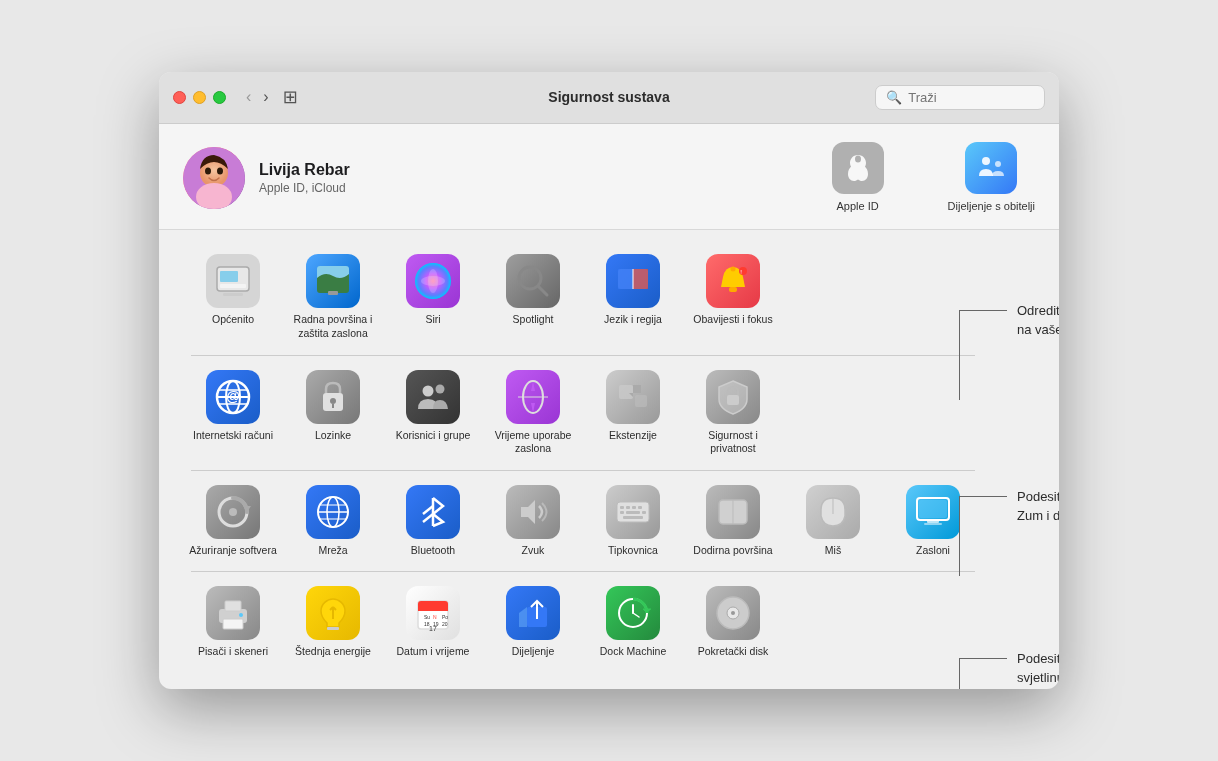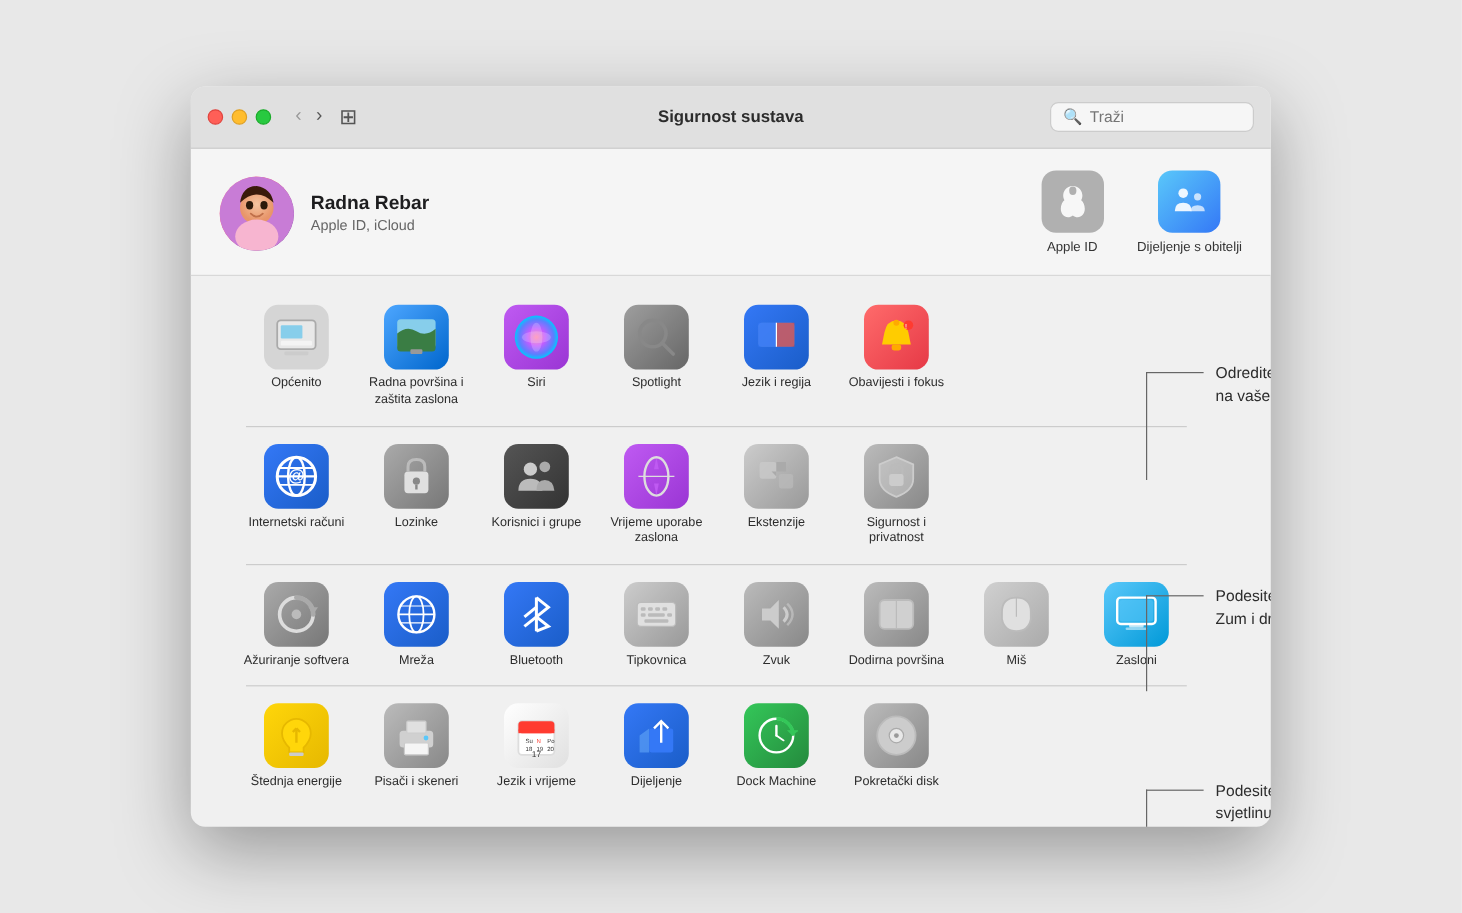--- a/index.html
+++ b/index.html
@@ -128,20 +128,21 @@
       display: flex;
       gap: 28px;
       margin-left: auto;
     }
     .user-icon-item {
       display: flex;
       flex-direction: column;
       align-items: center;
       cursor: pointer;
       gap: 5px;
+      margin-left: 36px;
     }
     .user-icon-box {
       width: 52px;
       height: 52px;
       border-radius: 12px;
       background: #c8c8c8;
       display: flex;
       align-items: center;
       justify-content: center;
       font-size: 28px;
@@ -154,22 +155,21 @@
       line-height: 1.3;
     }
     
     .main-area {
       display: flex;
       position: relative;
     }
     
     .icons-panel {
       flex: 1;
-      padding: 16px 6px;
-      margin-left: 32px;
+      padding: 16px 24px;
     }
     .icons-section {
       margin-bottom: 8px;
     }
     .icons-row {
       display: flex;
       gap: 0;
       margin-bottom: 2px;
     }
     .icon-item {
@@ -251,21 +251,21 @@
 
         <path d="M17 22 Q31 8 45 22 Q43 10 31 8 Q19 8 17 22Z" fill="#3a1a0a"></path>
 
         <ellipse cx="25" cy="24" rx="3" ry="3.5" fill="#2c1a0a"></ellipse>
         <ellipse cx="37" cy="24" rx="3" ry="3.5" fill="#2c1a0a"></ellipse>
 
         <path d="M26 31 Q31 36 36 31" stroke="#c0704a" stroke-width="1.5" fill="none" stroke-linecap="round"></path>
       </svg>
     </div>
     <div class="user-info">
-      <div class="user-name">Radna Rebar</div>
+      <div class="user-name">Livija Rebar</div>
       <div class="user-sub">Apple ID, iCloud</div>
     </div>
     <div class="user-icons">
       <div class="user-icon-item">
         <div class="user-icon-box apple-id-bg">
           <svg width="32" height="32" viewBox="0 0 32 32" fill="none">
             <path d="M16 3C10.5 3 8 7.5 8 11c0 1.5.4 2.8 1 3.8C7.5 16 6 18.5 6 22c0 4 2.5 7 6 7 1.5 0 2.8-.7 4-1.5 1.2.8 2.5 1.5 4 1.5 3.5 0 6-3 6-7 0-3.5-1.5-6-3-7.2.6-1 1-2.3 1-3.8C24 7.5 21.5 3 16 3z" fill="white" fill-opacity="0.9"></path>
             <ellipse cx="16" cy="7" rx="3" ry="3.5" fill="#b0b0b0"></ellipse>
           </svg>
         </div>
@@ -468,48 +468,48 @@
                   <line x1="20" y1="6" x2="20" y2="34" stroke="white" stroke-width="2.5"></line>
                   <polyline points="20,6 30,14 20,22" stroke="white" stroke-width="2.5" fill="none"></polyline>
                   <polyline points="20,22 30,30 20,34" stroke="white" stroke-width="2.5" fill="none"></polyline>
                   <polyline points="20,14 10,22" stroke="white" stroke-width="2.5" fill="none"></polyline>
                   <polyline points="20,22 10,30" stroke="white" stroke-width="2.5" fill="none"></polyline>
                 </svg>
               </div>
               <span class="icon-label">Bluetooth</span>
             </div>
             <div class="icon-item">
+              <div class="icon-box" style="background: linear-gradient(135deg, rgb(187, 187, 187), rgb(136, 136, 136));">
+                <svg width="40" height="40" viewBox="0 0 40 40">
+                  <path d="M8 15 L15 15 L22 8 L22 32 L15 25 L8 25 Z" fill="#ccc"></path>
+                  <path d="M26 14 Q32 20 26 26" stroke="#ccc" stroke-width="2.5" fill="none"></path>
+                  <path d="M29 11 Q38 20 29 29" stroke="#ccc" stroke-width="2" fill="none" stroke-opacity="0.6"></path>
+                </svg>
+              </div>
+              <span class="icon-label">Zvuk</span>
+            </div>
+            <div class="icon-item">
               <div class="icon-box" style="background: linear-gradient(135deg, rgb(204, 204, 204), rgb(153, 153, 153));">
                 <svg width="40" height="40" viewBox="0 0 40 40">
                   <rect x="4" y="10" width="32" height="20" rx="3" fill="#e0e0e0" stroke="#bbb" stroke-width="1"></rect>
                   <rect x="7" y="14" width="4" height="3" rx="1" fill="#bbb"></rect>
                   <rect x="13" y="14" width="4" height="3" rx="1" fill="#bbb"></rect>
                   <rect x="19" y="14" width="4" height="3" rx="1" fill="#bbb"></rect>
                   <rect x="25" y="14" width="4" height="3" rx="1" fill="#bbb"></rect>
                   <rect x="7" y="19" width="4" height="3" rx="1" fill="#bbb"></rect>
                   <rect x="13" y="19" width="14" height="3" rx="1" fill="#bbb"></rect>
                   <rect x="29" y="19" width="4" height="3" rx="1" fill="#bbb"></rect>
                   <rect x="10" y="24" width="20" height="3" rx="1" fill="#bbb"></rect>
                 </svg>
               </div>
               <span class="icon-label">Tipkovnica</span>
             </div>
             <div class="icon-item">
               <div class="icon-box" style="background: linear-gradient(135deg, rgb(187, 187, 187), rgb(136, 136, 136));">
                 <svg width="40" height="40" viewBox="0 0 40 40">
-                  <path d="M8 15 L15 15 L22 8 L22 32 L15 25 L8 25 Z" fill="#ccc"></path>
-                  <path d="M26 14 Q32 20 26 26" stroke="#ccc" stroke-width="2.5" fill="none"></path>
-                  <path d="M29 11 Q38 20 29 29" stroke="#ccc" stroke-width="2" fill="none" stroke-opacity="0.6"></path>
-                </svg>
-              </div>
-              <span class="icon-label">Zvuk</span>
-            </div>
-            <div class="icon-item">
-              <div class="icon-box" style="background: linear-gradient(135deg, rgb(187, 187, 187), rgb(136, 136, 136));">
-                <svg width="40" height="40" viewBox="0 0 40 40">
                   <rect x="6" y="8" width="28" height="24" rx="4" fill="#d0d0d0" stroke="#bbb" stroke-width="1.5"></rect>
                   <line x1="20" y1="8" x2="20" y2="32" stroke="#bbb" stroke-width="1"></line>
                 </svg>
               </div>
               <span class="icon-label">Dodirna površina</span>
             </div>
             <div class="icon-item">
               <div class="icon-box" style="background: linear-gradient(135deg, rgb(208, 208, 208), rgb(170, 170, 170));">
                 <svg width="40" height="40" viewBox="0 0 40 40">
                   <path d="M20 34 Q10 34 8 24 L8 18 Q8 6 20 6 Q32 6 32 18 L32 24 Q30 34 20 34Z" fill="#e0e0e0" stroke="#bbb" stroke-width="1.5"></path>
@@ -528,58 +528,58 @@
                 </svg>
               </div>
               <span class="icon-label">Zasloni</span>
             </div>
           </div>
         </div>
         <div class="section-divider"></div>
         <div class="icons-section">
           <div class="icons-row">
             <div class="icon-item">
+              <div class="icon-box" style="background: linear-gradient(135deg, rgb(187, 187, 187), rgb(136, 136, 136));">
+                <svg width="40" height="40" viewBox="0 0 40 40">
+                  <rect x="6" y="16" width="28" height="14" rx="3" fill="#d0d0d0"></rect>
+                  <rect x="12" y="8" width="16" height="10" rx="1" fill="#e0e0e0" stroke="#ccc" stroke-width="1"></rect>
+                  <rect x="10" y="26" width="20" height="10" rx="1" fill="#f5f5f5" stroke="#ccc" stroke-width="1"></rect>
+                  <circle cx="28" cy="22" r="2" fill="#5ac8fa"></circle>
+                </svg>
+              </div>
+              <span class="icon-label">Pisači i skeneri</span>
+            </div>
+            <div class="icon-item">
               <div class="icon-box" style="background: linear-gradient(135deg, rgb(255, 214, 10), rgb(230, 184, 0));">
                 <svg width="40" height="40" viewBox="0 0 40 40">
                   <path d="M20 6 C26 6 32 11 32 18 C32 24 28 28 26 30 L26 34 L14 34 L14 30 C12 28 8 24 8 18 C8 11 14 6 20 6Z" fill="#ffd60a" stroke="#e6b800" stroke-width="1.5"></path>
                   <rect x="14" y="34" width="12" height="3" rx="1" fill="#ccc"></rect>
                   <line x1="20" y1="14" x2="20" y2="26" stroke="#e6b800" stroke-width="2"></line>
                   <line x1="17" y1="17" x2="20" y2="14" stroke="#e6b800" stroke-width="2"></line>
                   <line x1="23" y1="17" x2="20" y2="14" stroke="#e6b800" stroke-width="2"></line>
                 </svg>
               </div>
               <span class="icon-label">Štednja energije</span>
-            </div>
-            <div class="icon-item">
-              <div class="icon-box" style="background: linear-gradient(135deg, rgb(187, 187, 187), rgb(136, 136, 136));">
-                <svg width="40" height="40" viewBox="0 0 40 40">
-                  <rect x="6" y="16" width="28" height="14" rx="3" fill="#d0d0d0"></rect>
-                  <rect x="12" y="8" width="16" height="10" rx="1" fill="#e0e0e0" stroke="#ccc" stroke-width="1"></rect>
-                  <rect x="10" y="26" width="20" height="10" rx="1" fill="#f5f5f5" stroke="#ccc" stroke-width="1"></rect>
-                  <circle cx="28" cy="22" r="2" fill="#5ac8fa"></circle>
-                </svg>
-              </div>
-              <span class="icon-label">Pisači i skeneri</span>
             </div>
             <div class="icon-item">
               <div class="icon-box" style="background: linear-gradient(135deg, rgb(255, 255, 255), rgb(224, 224, 224));">
                 <svg width="40" height="40" viewBox="0 0 40 40">
                   <rect x="5" y="8" width="30" height="28" rx="3" fill="white" stroke="#ddd" stroke-width="1.5"></rect>
                   <rect x="5" y="8" width="30" height="10" rx="3" fill="#ff3b30"></rect>
                   <rect x="5" y="15" width="30" height="3" fill="#ff3b30"></rect>
                   <text x="20" y="38" font-size="7" fill="#333" text-anchor="middle">17</text>
                   <text x="11" y="26" font-size="5" fill="#333">Su</text>
                   <text x="20" y="26" font-size="5" fill="#ff3b30">N</text>
                   <text x="29" y="26" font-size="5" fill="#333">Po</text>
                   <text x="11" y="33" font-size="5" fill="#333">18</text>
                   <text x="20" y="33" font-size="5" fill="#333">19</text>
                   <text x="29" y="33" font-size="5" fill="#333">20</text>
                 </svg>
               </div>
-              <span class="icon-label">Jezik i vrijeme</span>
+              <span class="icon-label">Datum i vrijeme</span>
             </div>
             <div class="icon-item">
               <div class="icon-box" style="background: linear-gradient(135deg, rgb(52, 120, 246), rgb(26, 93, 200));">
                 <svg width="40" height="40" viewBox="0 0 40 40">
                   <path d="M6 34 L6 20 L14 14 L14 34 Z" fill="#5a9ef5" fill-opacity="0.7"></path>
                   <rect x="14" y="14" width="20" height="20" rx="2" fill="#3478f6"></rect>
                   <path d="M18 14 L24 8 L30 14" stroke="white" stroke-width="2" fill="none"></path>
                   <line x1="24" y1="8" x2="24" y2="26" stroke="white" stroke-width="2"></line>
                 </svg>
               </div>

